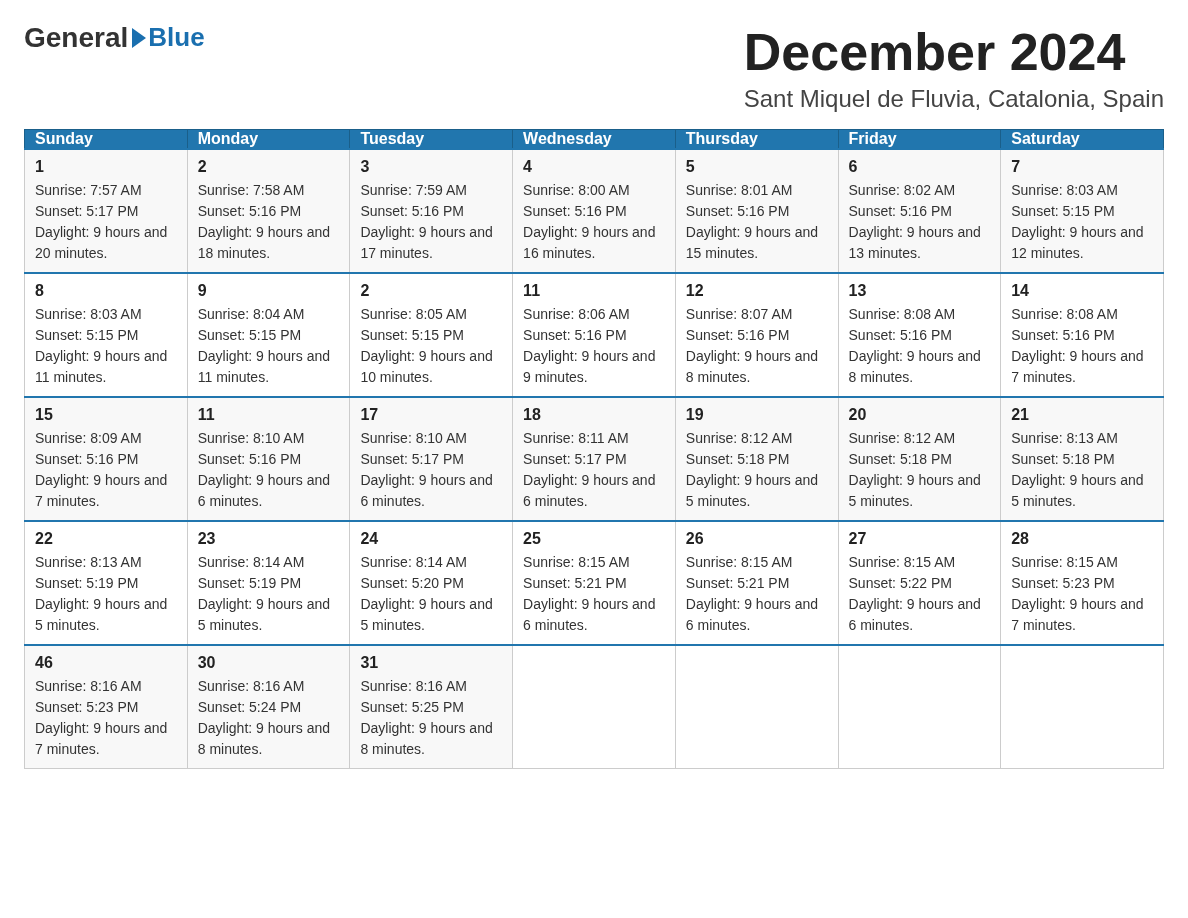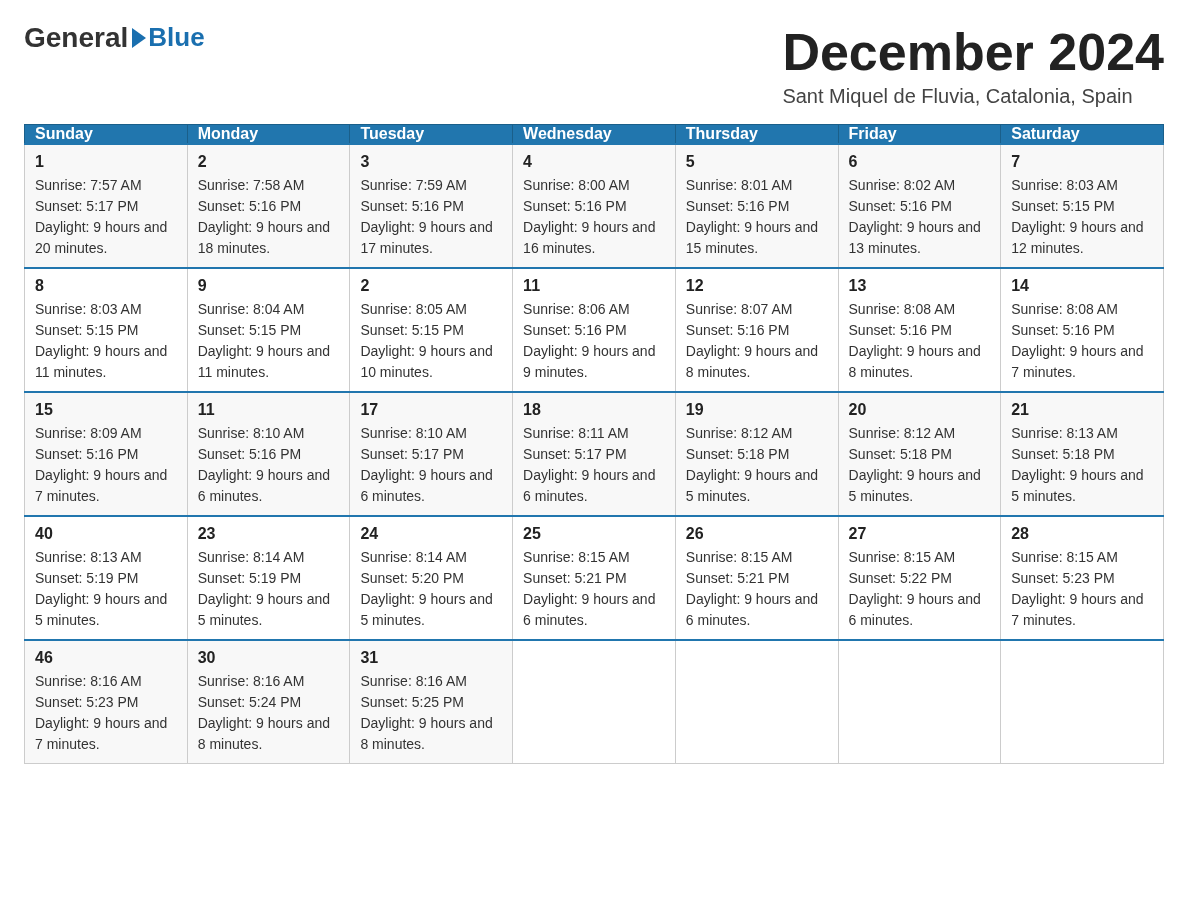--- a/index.html
+++ b/index.html
@@ -47,21 +47,21 @@
     .title-block {
       text-align: left;
     }
     .month-title {
       font-size: 52px;
       font-weight: bold;
       color: #222;
       line-height: 1.1;
     }
     .location {
-      font-size: 20px;
+      font-size: 24px;
       color: #444;
       margin-top: 4px;
     }
     table {
       width: 100%;
       border-collapse: collapse;
     }
     thead tr {
       background-color: #2176ae;
     }
@@ -310,21 +310,21 @@
         <span class="day-num">21</span>
         <div class="day-info">
           Sunrise: 8:13 AM<br>
           Sunset: 5:18 PM<br>
           Daylight: 9 hours and 5 minutes.
         </div>
       </td>
       </tr>
       <tr>
         <td>
-        <span class="day-num">40</span>
+        <span class="day-num">22</span>
         <div class="day-info">
           Sunrise: 8:13 AM<br>
           Sunset: 5:19 PM<br>
           Daylight: 9 hours and 5 minutes.
         </div>
       </td>
         <td>
         <span class="day-num">23</span>
         <div class="day-info">
           Sunrise: 8:14 AM<br>

